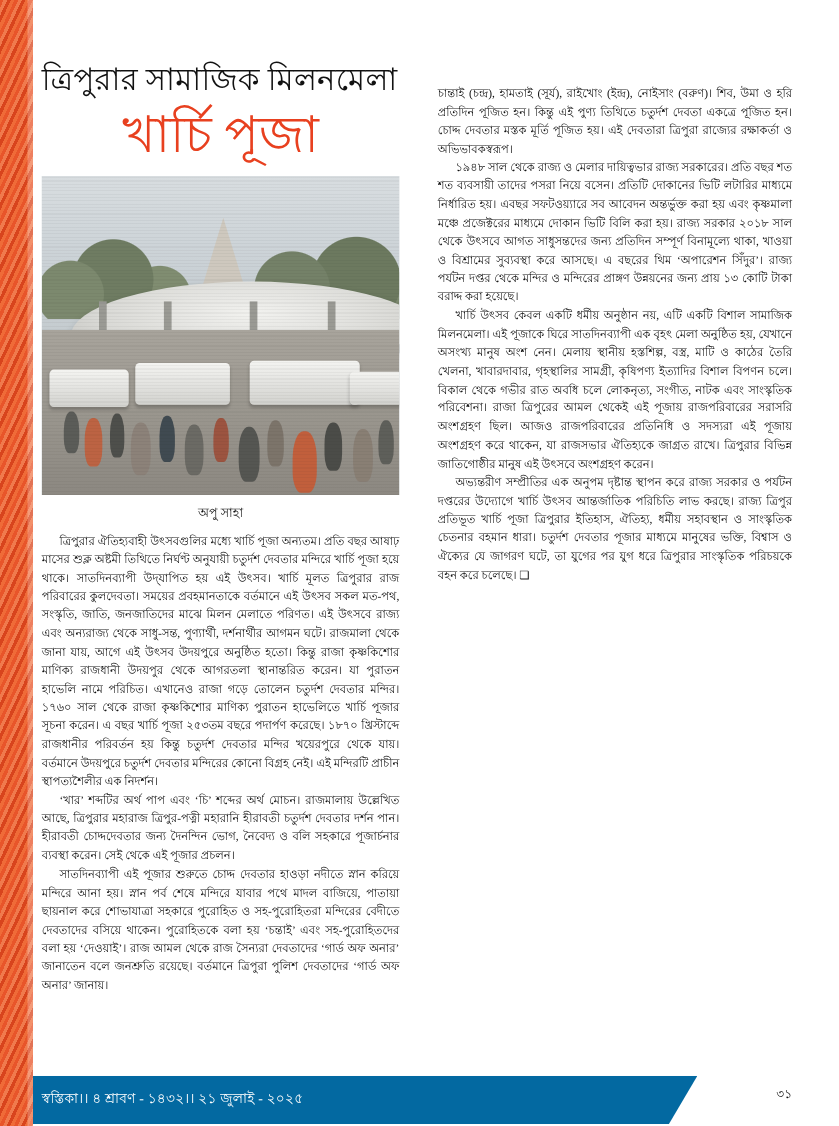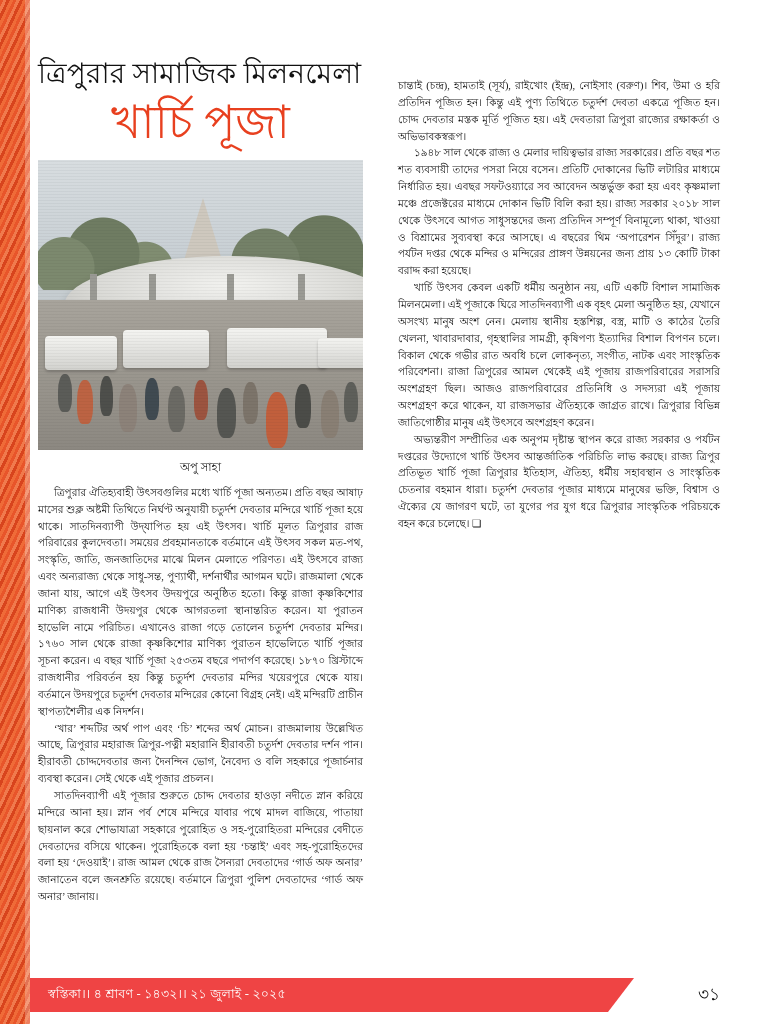--- a/index.html
+++ b/index.html
@@ -176,34 +176,34 @@
   p.body { text-indent: 16px; margin: 0; }
   p.body.noindent { text-indent: 0; margin-top: 36px; }
   
   .footer-bar {
     position: absolute;
     left: 30px; bottom: 12px;
     width: 700px; height: 34px;
   }
   .footer-black {
     position: absolute; left: 0; top: 0;
-    width: 604px; height: 34px;
-    background: #ef4444;
+    width: 604px; height: 44px;
+    background: #0369a1;
     color: #fff;
     display: flex; align-items: center;
-    padding-left: 18px;
+    padding-left: 8px;
     font-size: 12.5px;
     letter-spacing: .2px;
     clip-path: polygon(0 0, 100% 0, calc(100% - 26px) 100%, 0 100%);
   }
   .footer-page {
     position: absolute; right: 4px; top: 0;
     width: 60px; height: 34px;
     display: flex; align-items: center; justify-content: flex-end;
-    font-size: 17px;
+    font-size: 11px;
     color: #111;
     padding-right: 6px;
   }
   .footer-rule {
     position: absolute; left: 0; bottom: 52px; width: 700px; height: 1px;
     background: #111;
     opacity: 0;
   }
 </style>
 </head>

